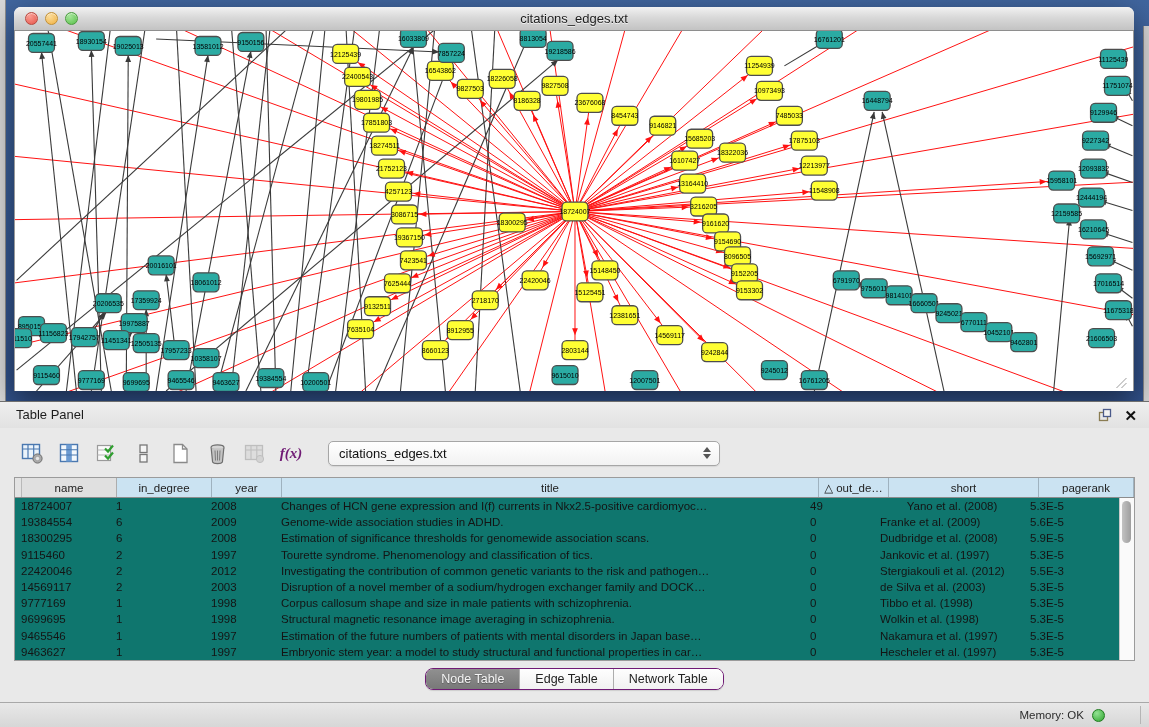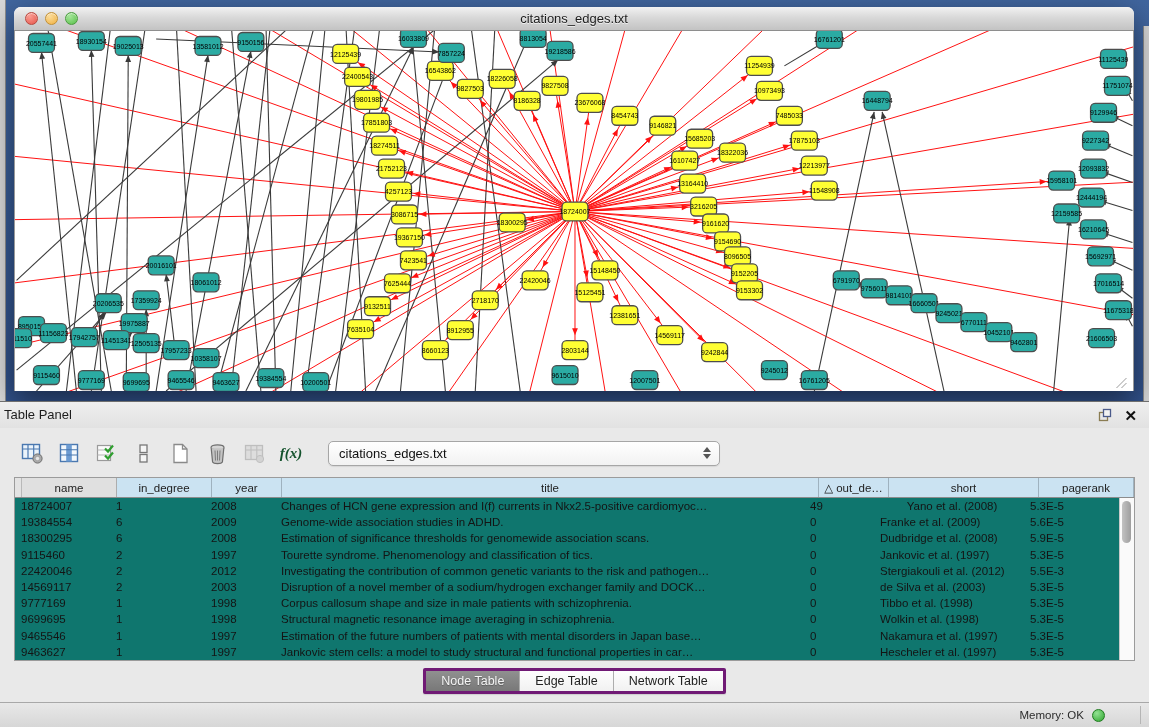--- a/index.html
+++ b/index.html
@@ -28,29 +28,29 @@
   }
   .lights{position:absolute;left:11px;top:5px;display:flex;gap:7px;}
   .light{width:13px;height:13px;border-radius:50%;box-shadow:inset 0 1px 1px rgba(255,255,255,.6);}
   .light.red{background:radial-gradient(circle at 35% 30%,#FA9C92,#E6554A);border:1px solid #B8483E;box-sizing:border-box;}
   .light.yellow{background:radial-gradient(circle at 35% 30%,#FBDC9A,#F0B03F);border:1px solid #C29035;box-sizing:border-box;}
   .light.green{background:radial-gradient(circle at 35% 30%,#A5E69A,#57BF48);border:1px solid #4A9B3E;box-sizing:border-box;}
   .canvas{width:1118px;height:360px;background:#fff;border-left:1px solid #999;border-right:1px solid #999;overflow:hidden;}
   .canvas svg{display:block;}
   
   .table-panel{position:absolute;left:0;top:401px;width:1149px;height:326px;background:#E9E9E9;border-top:1px solid #6F6F6F;box-sizing:border-box;}
-  .panel-titlebar{height:26px;line-height:26px;padding:0 4px;font-size:13px;color:#1d1d1d;
+  .panel-titlebar{height:26px;line-height:26px;padding:0 16px;font-size:13px;color:#1d1d1d;
     background:linear-gradient(180deg,#EFEFEF,#E2E2E2);position:relative;}
   .panel-titlebar .panel-icons{position:absolute;right:12px;top:0;height:26px;display:flex;align-items:center;gap:12px;}
   .float-icon svg{display:block;}
   .close-icon{font-size:15px;font-weight:bold;color:#111;line-height:1;cursor:default;}
   .panel-body{padding:6px 14px 0 14px;}
   .toolbar{display:flex;align-items:center;gap:13px;height:38px;padding-left:6px;}
   .tbtn{width:24px;height:24px;display:flex;align-items:center;justify-content:center;}
-  .fx-label{font-family:"Liberation Serif",serif;font-style:italic;font-weight:bold;font-size:15px;color:#14532d;}
+  .fx-label{font-family:"Liberation Serif",serif;font-style:italic;font-weight:bold;font-size:15px;color:#701a75;}
   .table-select{
     margin-left:12px;width:372px;height:23px;background:linear-gradient(180deg,#FFFFFF,#F2F2F2);
     border:1px solid #A6A6A6;border-radius:5px;display:flex;align-items:center;
     padding:0 8px 0 10px;font-size:13px;color:#111;box-shadow:0 1px 1px rgba(0,0,0,.08);
   }
   .table-select .sel-text{flex:1;}
   .spin{display:flex;flex-direction:column;gap:2px;align-items:center;}
   .spin i{display:block;width:0;height:0;border-left:4px solid transparent;border-right:4px solid transparent;}
   .spin .up{border-bottom:5px solid #555;}
   .spin .down{border-top:5px solid #555;}
@@ -59,21 +59,21 @@
   .thead .gut{width:6px;background:#E3E3E3;border-right:1px solid #B9B9B9;}
   .th{display:flex;align-items:center;justify-content:center;border-right:1px solid #9FB2BF;box-sizing:border-box;background:#CBE3F2;overflow:hidden;white-space:nowrap;}
   .th.gray{background:#E0E0E0;border-right:1px solid #ADADAD;}
   .tbody{flex:1;overflow:hidden;display:flex;}
   .rows{flex:1;}
   .trow{display:flex;height:16.2px;font-size:11.5px;color:#141414;align-items:center;}
   .td{padding-left:6px;overflow:hidden;white-space:nowrap;box-sizing:border-box;}
   .vscroll{width:14px;background:#FAFAFA;border-left:1px solid #C9C9C9;position:relative;}
   .vthumb{position:absolute;left:2px;top:3px;width:9px;height:42px;border-radius:5px;background:linear-gradient(90deg,#C2C2C2,#9E9E9E);}
   .tabbar{display:flex;justify-content:center;margin-top:7px;}
-  .segmented{display:inline-flex;border:3px solid #701a75;border-radius:2px;overflow:hidden;background:#FCFCFC;box-shadow:0 1px 1px rgba(0,0,0,.12);}
+  .segmented{display:inline-flex;border:1px solid #701a75;border-radius:8px;overflow:hidden;background:#FCFCFC;box-shadow:0 1px 1px rgba(0,0,0,.12);}
   .seg{padding:3px 15px;font-size:12.5px;color:#222;border-right:1px solid #ADADAD;background:linear-gradient(180deg,#FEFEFE,#F1F1F1);}
   .seg:last-child{border-right:none;}
   .seg.active{background:linear-gradient(180deg,#909090,#787878);color:#F4F4F4;text-shadow:0 1px 1px rgba(0,0,0,.3);}
   .statusbar{
     position:absolute;left:0;bottom:0;width:1149px;height:25px;box-sizing:border-box;
     background:linear-gradient(180deg,#E8E8E8,#D7D7D7);border-top:1px solid #A8A8A8;
     display:flex;align-items:center;justify-content:flex-end;padding-right:44px;gap:8px;font-size:11.5px;color:#2c2c2c;
   }
   .mem-dot{width:13px;height:13px;border-radius:50%;background:radial-gradient(circle at 35% 30%,#94E394,#2EA52E);border:1px solid #1F7C1F;box-sizing:border-box;}
   .statusbar .divider{position:absolute;right:8px;top:3px;bottom:3px;width:1px;background:#B5B5B5;}
@@ -913,21 +913,21 @@
               <div class="td" style="width: 70px;">1997</div>
               <div class="td" style="flex: 1 1 0%;">Estimation of the future numbers of patients with mental disorders in Japan base…</div>
               <div class="td" style="width: 70px;">0</div>
               <div class="td" style="width: 150px;">Nakamura et al. (1997)</div>
               <div class="td" style="width: 95px;">5.3E-5</div>
             </div>
             <div class="trow">
               <div class="td" style="width: 95px;">9463627</div>
               <div class="td" style="width: 95px;">1</div>
               <div class="td" style="width: 70px;">1997</div>
-              <div class="td" style="flex: 1 1 0%;">Jankovic stem cells: a model to study structural and functional properties in car…</div>
+              <div class="td" style="flex: 1 1 0%;">Embryonic stem year: a model to study structural and functional properties in car…</div>
               <div class="td" style="width: 70px;">0</div>
               <div class="td" style="width: 150px;">Hescheler et al. (1997)</div>
               <div class="td" style="width: 95px;">5.3E-5</div>
             </div>
           </div>
         <div class="vscroll">
           <div class="vthumb"></div>
         </div>
       </div>
     </div>

